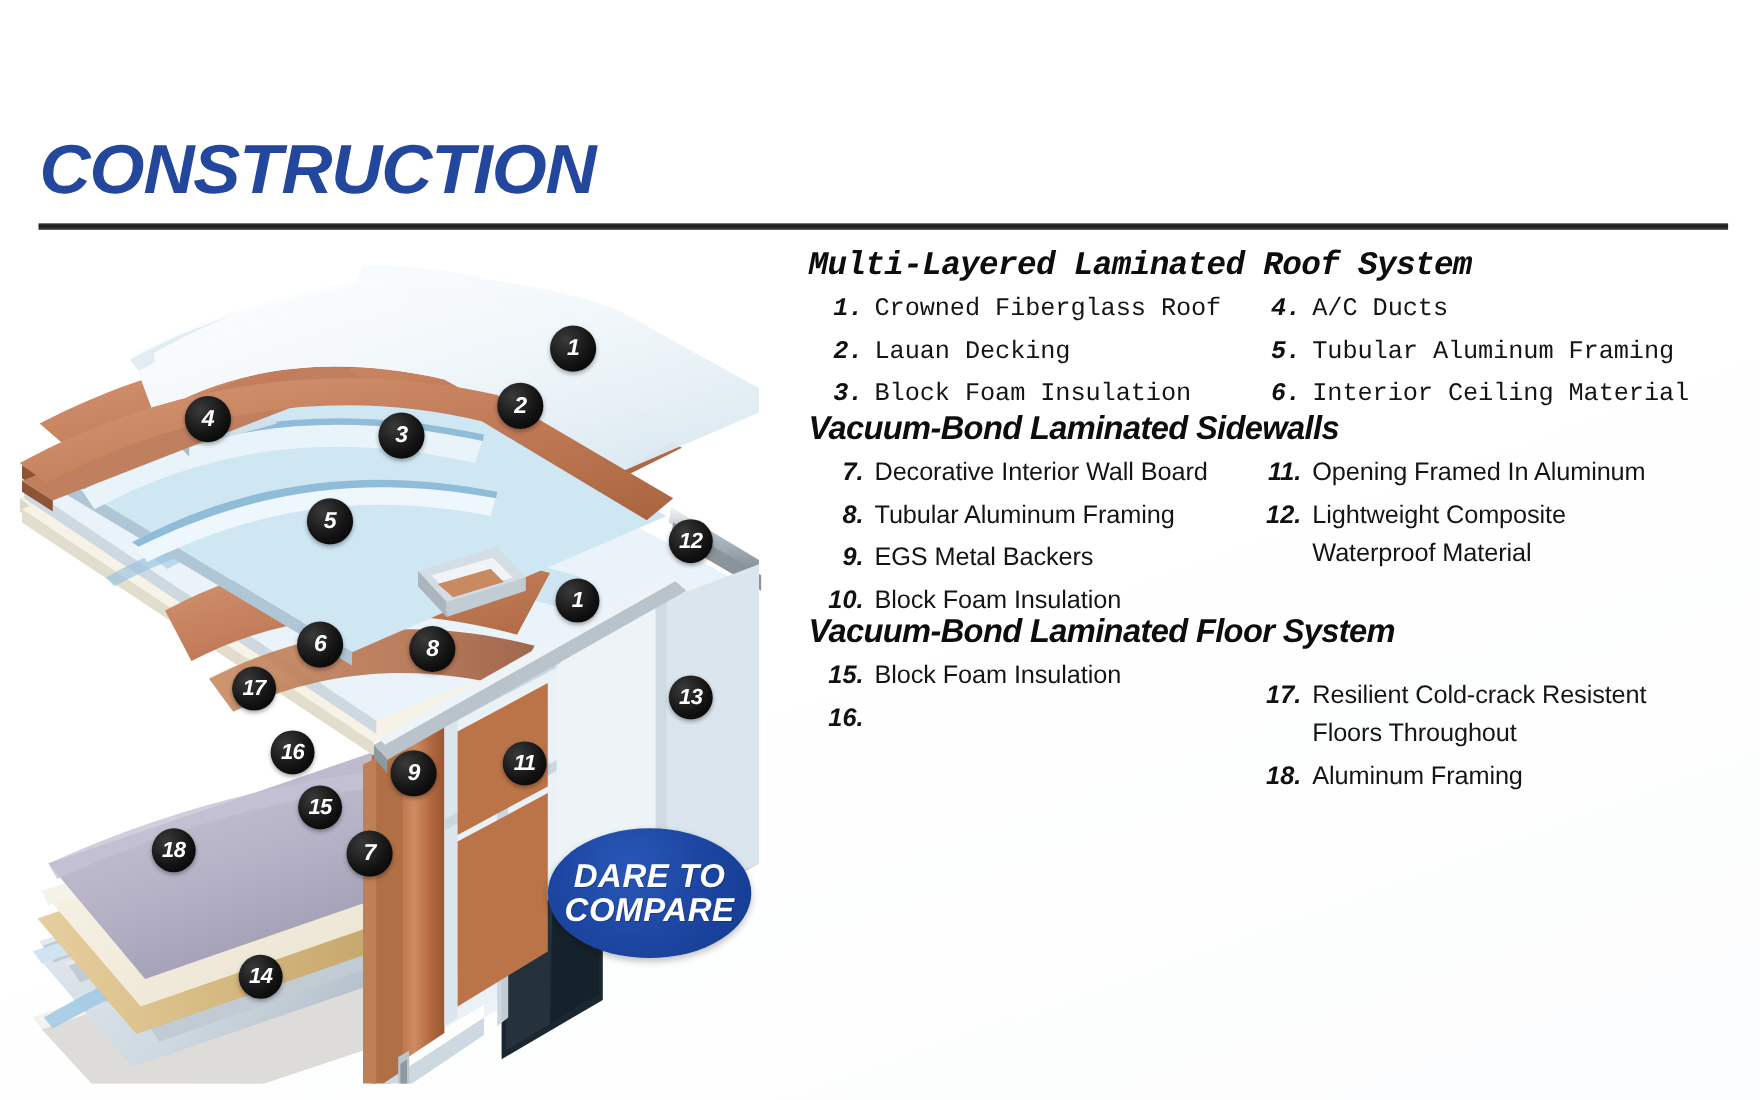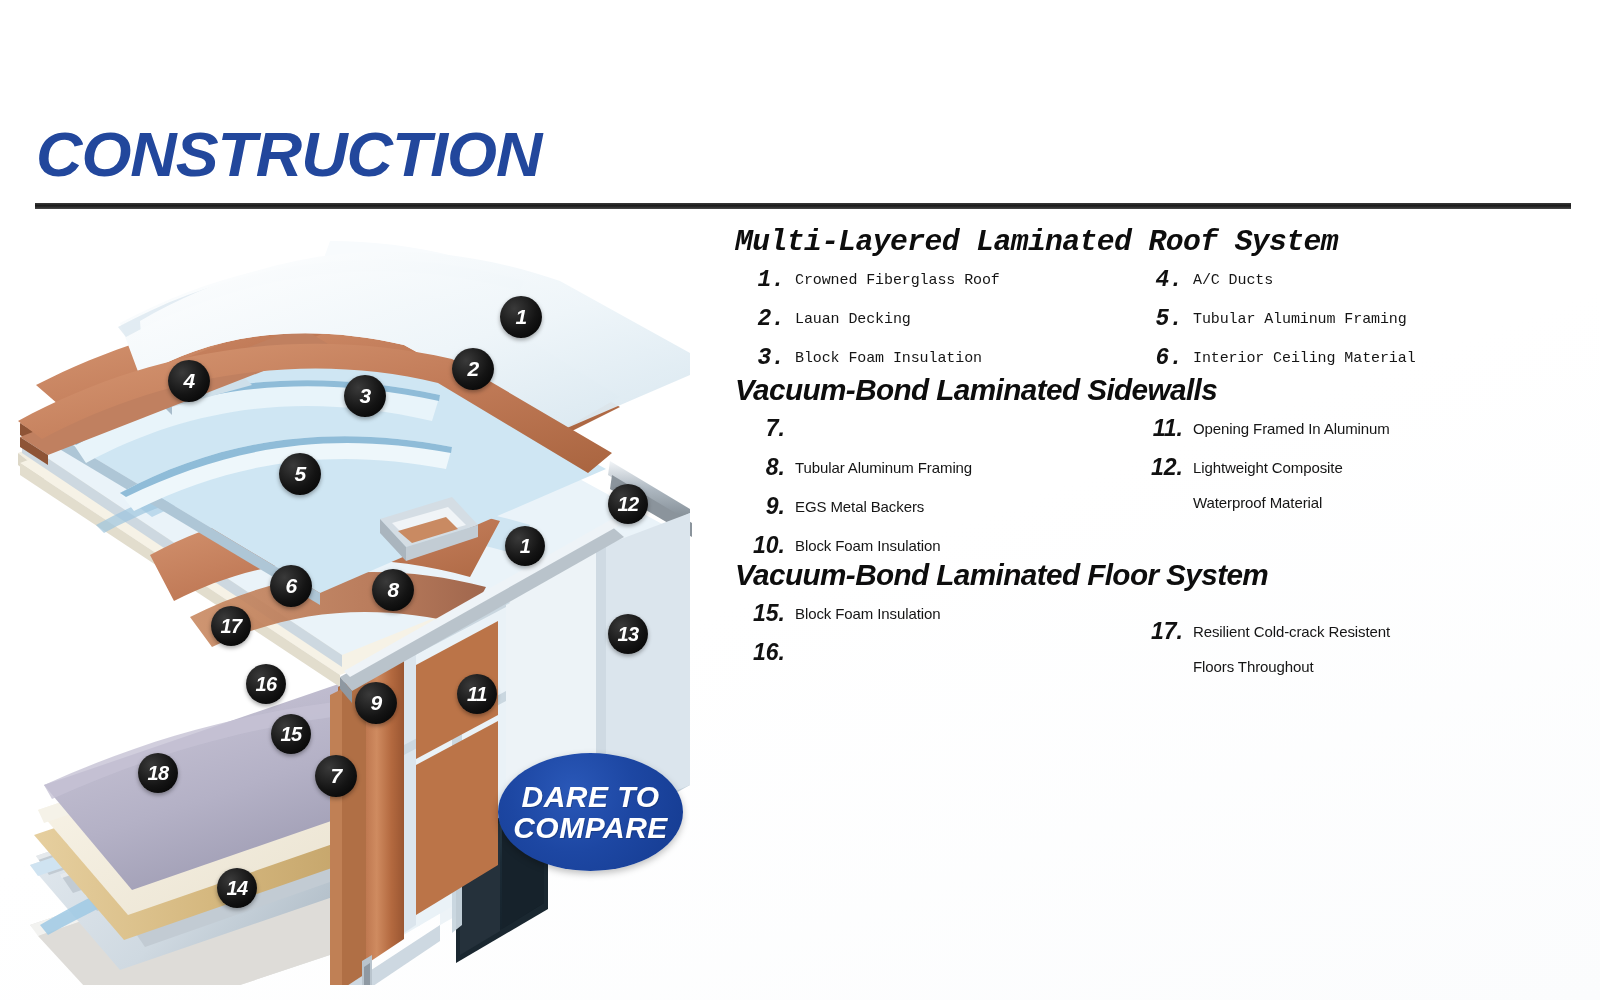--- a/index.html
+++ b/index.html
@@ -37,21 +37,21 @@
   .col{position:absolute;top:0;}
   .col.left{left:6px;width:400px;}
   .col.right{left:404px;width:400px;}
   .li{display:flex;align-items:flex-start;margin-bottom:4px;}
   .li .num{
     flex:0 0 auto;width:44px;text-align:right;
     font-size:23px;font-weight:bold;font-style:italic;color:#111;
     line-height:35px;margin-right:10px;
   }
   .li .txt{
-    font-size:15px;color:#151515;line-height:35px;
+    font-size:23px;color:#151515;line-height:35px;
     letter-spacing:-0.1px;white-space:nowrap;
   }
   .li .txt .l2{display:block;}
 
   
   #sec-roof{position:absolute;left:0;top:0;width:800px;font-family:Liberation Mono, monospace;}
   #sec-wall{position:absolute;left:0;top:148px;width:800px;}
   #sec-floor{position:absolute;left:0;top:333px;width:800px;}
   #sec-roof .sec-rows{height:120px;}
   #sec-wall .sec-rows{height:158px;}
@@ -361,21 +361,21 @@
       <div class="badge" style="left: 452px; top: 348px;">2</div>
       <div class="badge" style="left: 344px; top: 375px;">3</div>
       <div class="badge" style="left: 168px; top: 360px;">4</div>
       <div class="badge" style="left: 279px; top: 453px;">5</div>
       <div class="badge" style="left: 270px; top: 565px;">6</div>
       <div class="badge" style="left: 315px; top: 755px;">7</div>
       <div class="badge" style="left: 372px; top: 569px;">8</div>
       <div class="badge" style="left: 355px; top: 682px;">9</div>
       <div class="badge sm" style="left: 505px; top: 526px;">1</div>
       <div class="badge sm" style="left: 457px; top: 674px;">11</div>
-      <div class="badge sm" style="left: 608px; top: 484px; font-style: italic;">12</div>
+      <div class="badge sm" style="left: 608px; top: 472px; font-style: italic;">12</div>
       <div class="badge sm" style="left: 608px; top: 614px;">13</div>
       <div class="badge sm" style="left: 217px; top: 868px;">14</div>
       <div class="badge sm" style="left: 271px; top: 714px;">15</div>
       <div class="badge sm" style="left: 246px; top: 664px;">16</div>
       <div class="badge sm" style="left: 211px; top: 606px;">17</div>
       <div class="badge sm" style="left: 138px; top: 753px;">18</div>
     </div>
 
   <div id="dare">
     <span>DARE TO</span>
@@ -417,20 +417,21 @@
         </div>
       </div>
     </div>
 
     <div id="sec-wall">
       <div class="sec-head">Vacuum-Bond Laminated Sidewalls</div>
       <div class="sec-rows">
         <div class="col left">
           <div class="li">
             <div class="num">7.</div>
+            <div class="txt">Decorative Interior Wall Board</div>
           </div>
           <div class="li">
             <div class="num">8.</div>
             <div class="txt">Tubular Aluminum Framing</div>
           </div>
           <div class="li">
             <div class="num">9.</div>
             <div class="txt">EGS Metal Backers</div>
           </div>
           <div class="li">
@@ -467,18 +468,22 @@
           </div>
         </div>
         <div class="col right">
           <div class="li">
             <div class="num">17.</div>
             <div class="txt">
               <span>Resilient Cold-crack Resistent</span>
               <span class="l2">Floors Throughout</span>
             </div>
           </div>
+          <div class="li">
+            <div class="num">18.</div>
+            <div class="txt">Aluminum Framing</div>
+          </div>
         </div>
       </div>
     </div>
 
   </div>
 </div>
 
 </body></html>

